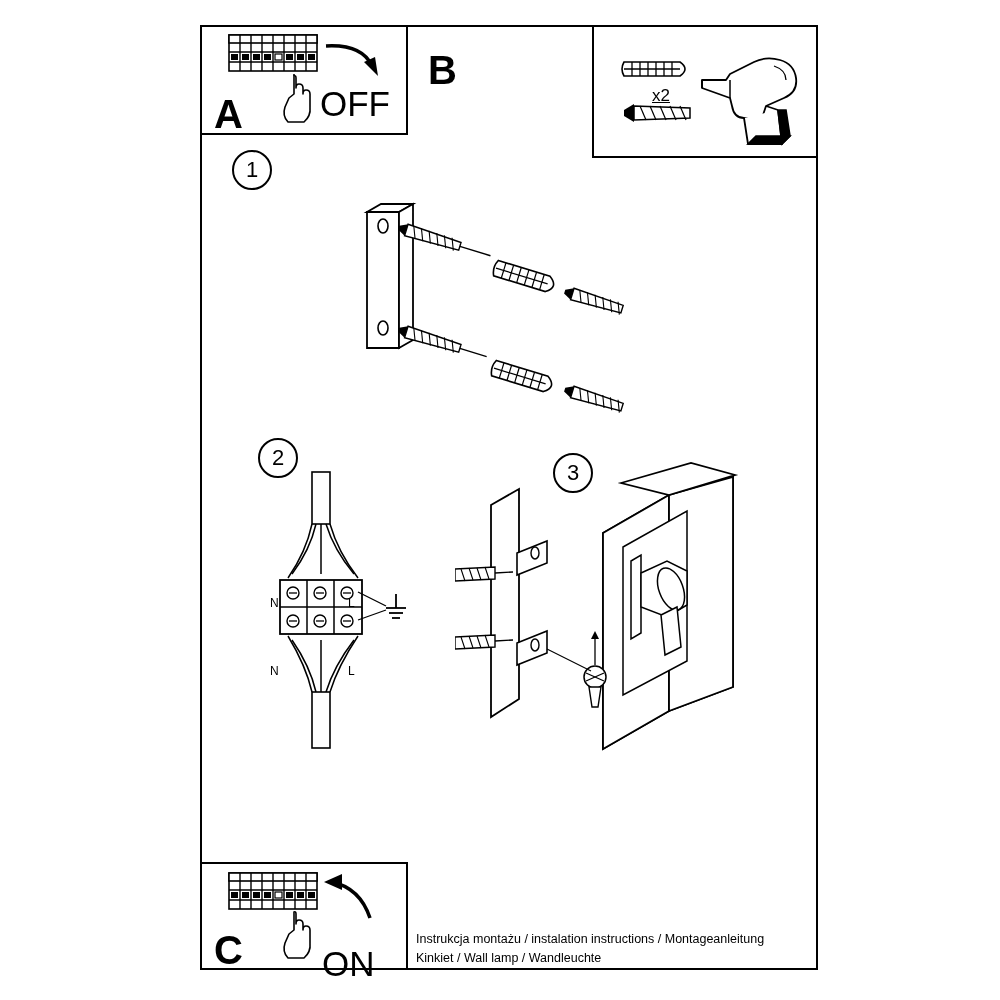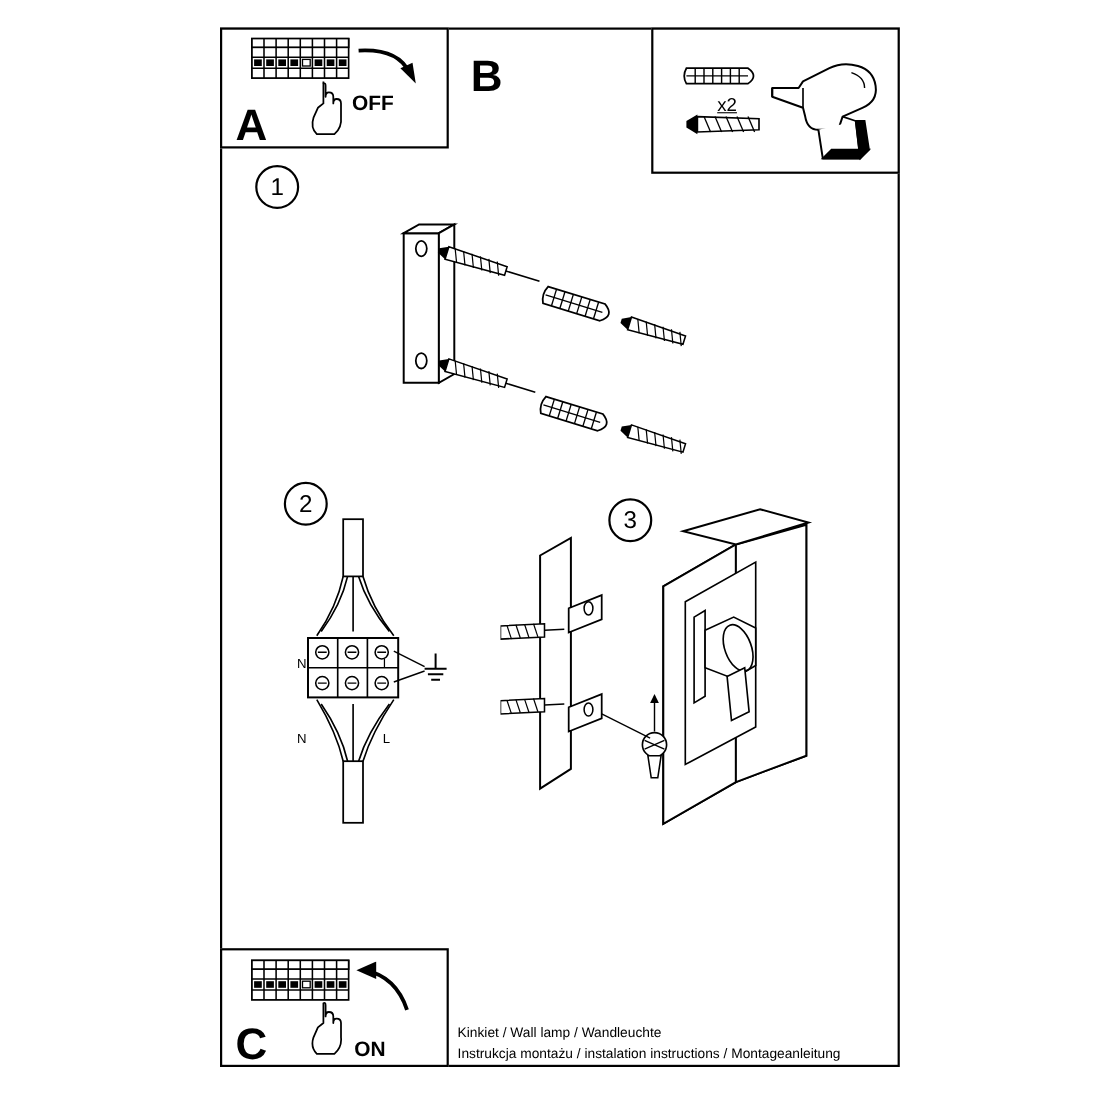--- a/index.html
+++ b/index.html
@@ -42,22 +42,22 @@
     font-size: 40px;
     font-weight: bold;
     letter-spacing: 0px;
   }
   .label-a { left: 214px; top: 92px; }
   .label-b { left: 428px; top: 48px; }
   .label-c { left: 214px; top: 928px; }
 
   .word {
     position: absolute;
-    font-size: 19px;
-    font-weight: bold;
+    font-size: 35px;
+    font-weight: normal;
   }
   .word-off { left: 320px; top: 84px; }
   .word-on  { left: 322px; top: 944px; }
 
   .x2 {
     position: absolute;
     left: 652px;
     top: 86px;
     font-size: 17px;
     text-decoration: underline;
@@ -454,17 +454,17 @@
     <svg width="66" height="48" viewBox="0 0 66 48">
       <path d="M50 44 Q40 14 12 8" fill="none" stroke="#000" stroke-width="3.5"></path>
       <path d="M22 0 L4 8 L22 16 Z" fill="#000"></path>
     </svg>
   </div>
 
   <div class="big-letter label-c">C</div>
   <div class="word word-on">ON</div>
 
   <div class="footer">
+    <div>Instrukcja montażu / instalation instructions / Montageanleitung</div>
     <div>Kinkiet / Wall lamp / Wandleuchte</div>
-    <div>Instrukcja montażu / instalation instructions / Montageanleitung</div>
   </div>
 
 </div>
 
 </body></html>

